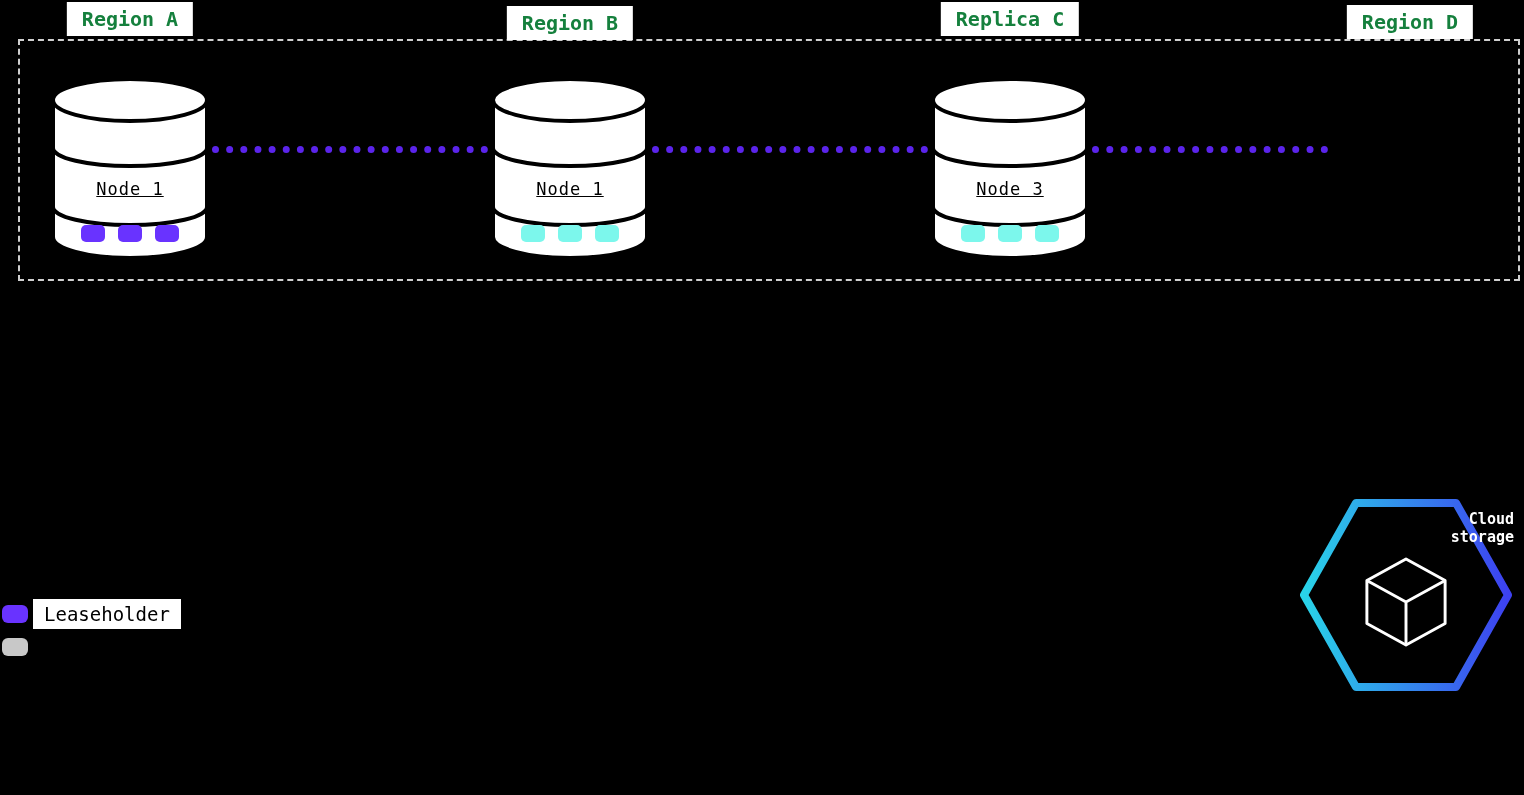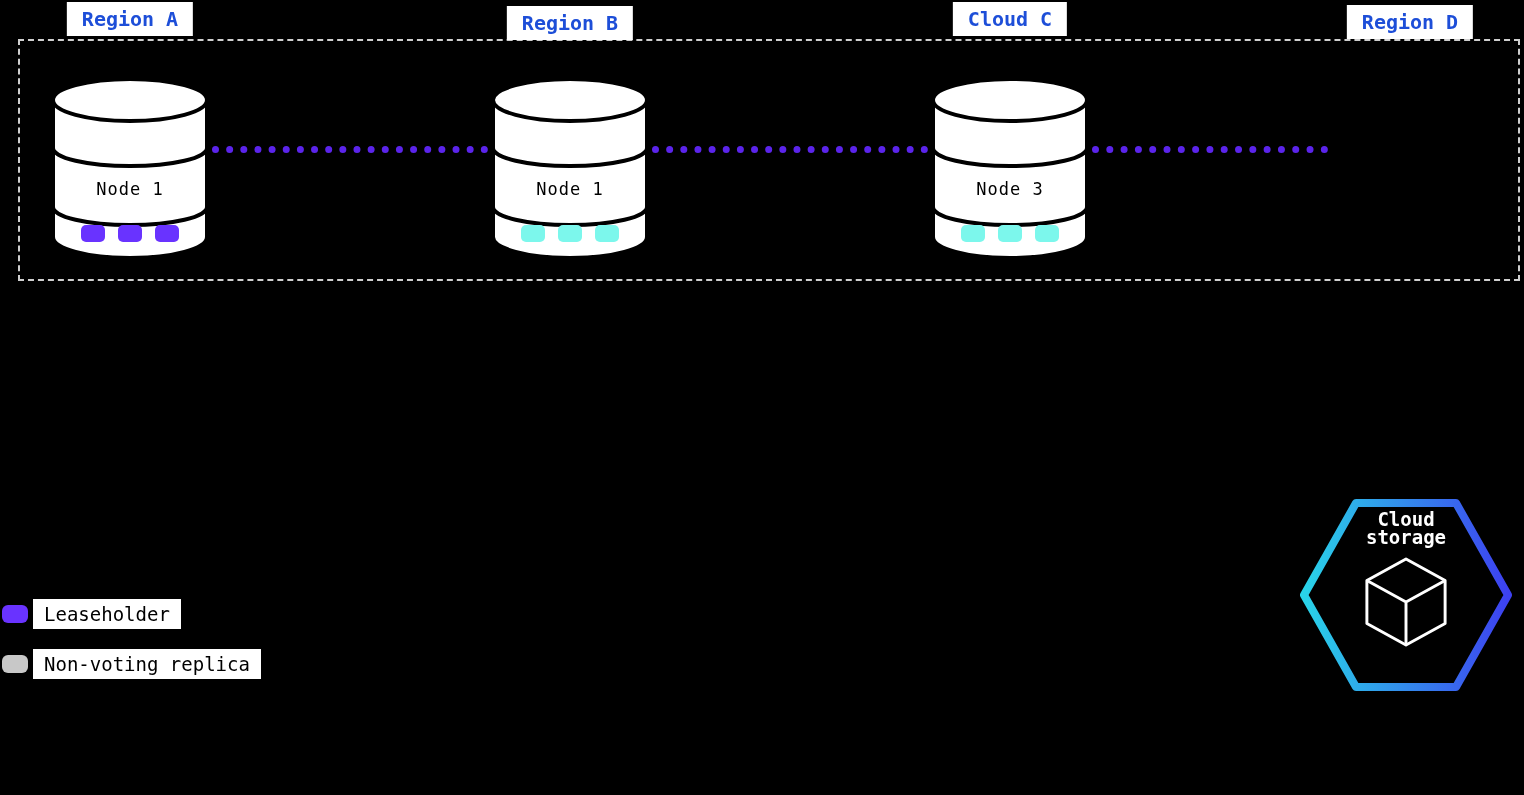--- a/index.html
+++ b/index.html
@@ -3,74 +3,74 @@
 <meta charset="utf-8">
 <style>
   html,body{margin:0;padding:0;background:#000;}
   .stage{
     position:relative;width:1524px;height:795px;background:#000;overflow:hidden;
     font-family:"DejaVu Sans Mono","Liberation Mono",monospace;
   }
   
   .region-label{
     position:absolute;top:2px;transform:translateX(-50%);
-    background:#fff;color:#1d4ed8;font-weight:bold;font-size:20px;
+    background:#fff;color:#15803d;font-weight:bold;font-size:20px;
     padding:5px 15px;white-space:nowrap;z-index:5;
   }
   
   .boundary{
     position:absolute;left:18px;top:39px;width:1498px;height:238px;
     border:2px dashed #cfcfcf;z-index:1;
   }
   
   .node{position:absolute;top:76px;width:160px;height:185px;z-index:4;}
   .node .cyl{position:absolute;left:0;top:0;width:160px;height:185px;}
   .node-label{
     position:absolute;top:103px;left:0;width:100%;text-align:center;
-    font-size:17px;color:#000;letter-spacing:1px;
+    font-size:17px;color:#000;letter-spacing:1px;text-decoration:underline;
   }
   .squares{
     position:absolute;top:149px;left:0;width:100%;
     display:flex;justify-content:center;gap:13px;
   }
   .sq{width:24px;height:17px;border-radius:5px;}
   .sq.leaseholder{background:#6933FF;}
   .sq.replica{background:#7CF7EC;}
   .sq.nonvoting{background:#C8C8C8;}
   .nv-line{position:absolute;top:165px;width:3px;height:15px;background:#000;}
   .nv-line.l{left:42px;transform:rotate(-12deg);transform-origin:top center;}
   .nv-line.m{left:79px;}
   .nv-line.r{left:116px;transform:rotate(12deg);transform-origin:top center;}
   
   .link{position:absolute;top:146px;height:0;border-top:7px dotted #5B24EB;z-index:2;}
   
   .legend{position:absolute;left:2px;top:599px;z-index:5;}
-  .legend-row{display:flex;align-items:center;margin-bottom:20px;}
+  .legend-row{display:flex;align-items:center;margin-bottom:9px;}
   .lg-sq{width:26px;height:18px;border-radius:6px;margin-right:5px;flex:none;}
   .lg-sq.leaseholder{background:#6933FF;}
   .lg-sq.replica{background:#7CF7EC;}
   .lg-sq.nonvoting{background:#C8C8C8;}
   .lg-label{background:#fff;color:#000;font-size:19px;padding:4px 11px;white-space:nowrap;}
   
   .cloud{position:absolute;left:1298px;top:492px;width:216px;height:206px;z-index:5;}
   .cloud .hex{position:absolute;left:0;top:0;width:216px;height:206px;}
   .cloud-label{
-    position:absolute;top:18px;left:0;width:100%;text-align:center;
-    color:#fff;font-weight:bold;font-size:19px;line-height:18px;
+    position:absolute;top:18px;left:0;width:100%;text-align:right;
+    color:#fff;font-weight:bold;font-size:15px;line-height:18px;
   }
   .cube{position:absolute;left:64px;top:62px;width:88px;height:96px;}
 </style>
 </head>
 <body>
 
 <div class="stage">
 
   <div class="region-label" style="left:130px">Region A</div>
   <div class="region-label" style="left:570px;top:6px">Region B</div>
-  <div class="region-label" style="left:1010px">Cloud C</div>
+  <div class="region-label" style="left:1010px">Replica C</div>
   <div class="region-label" style="left:1410px;top:5px">Region D</div>
 
   <div class="boundary"></div>
 
   <div class="link" style="left:212px;width:276px"></div>
   <div class="link" style="left:652px;width:276px"></div>
   <div class="link" style="left:1092px;width:236px"></div>
 
   <div class="node" style="left:50px">
     <svg class="cyl" viewBox="0 0 160 185">
@@ -118,21 +118,20 @@
   </div>
 
 
   <div class="legend">
     <div class="legend-row">
       <span class="lg-sq leaseholder"></span>
       <span class="lg-label">Leaseholder</span>
     </div>
     <div class="legend-row">
       <span class="lg-sq nonvoting"></span>
-      <span class="lg-label">Non-voting replica</span>
     </div>
   </div>
 
   <div class="cloud">
     <svg class="hex" viewBox="0 0 216 206">
       <defs>
         <linearGradient id="hexg" x1="0" y1="0" x2="1" y2="0">
           <stop offset="0" stop-color="#29D3E8"></stop>
           <stop offset="1" stop-color="#3D41F0"></stop>
         </linearGradient>

